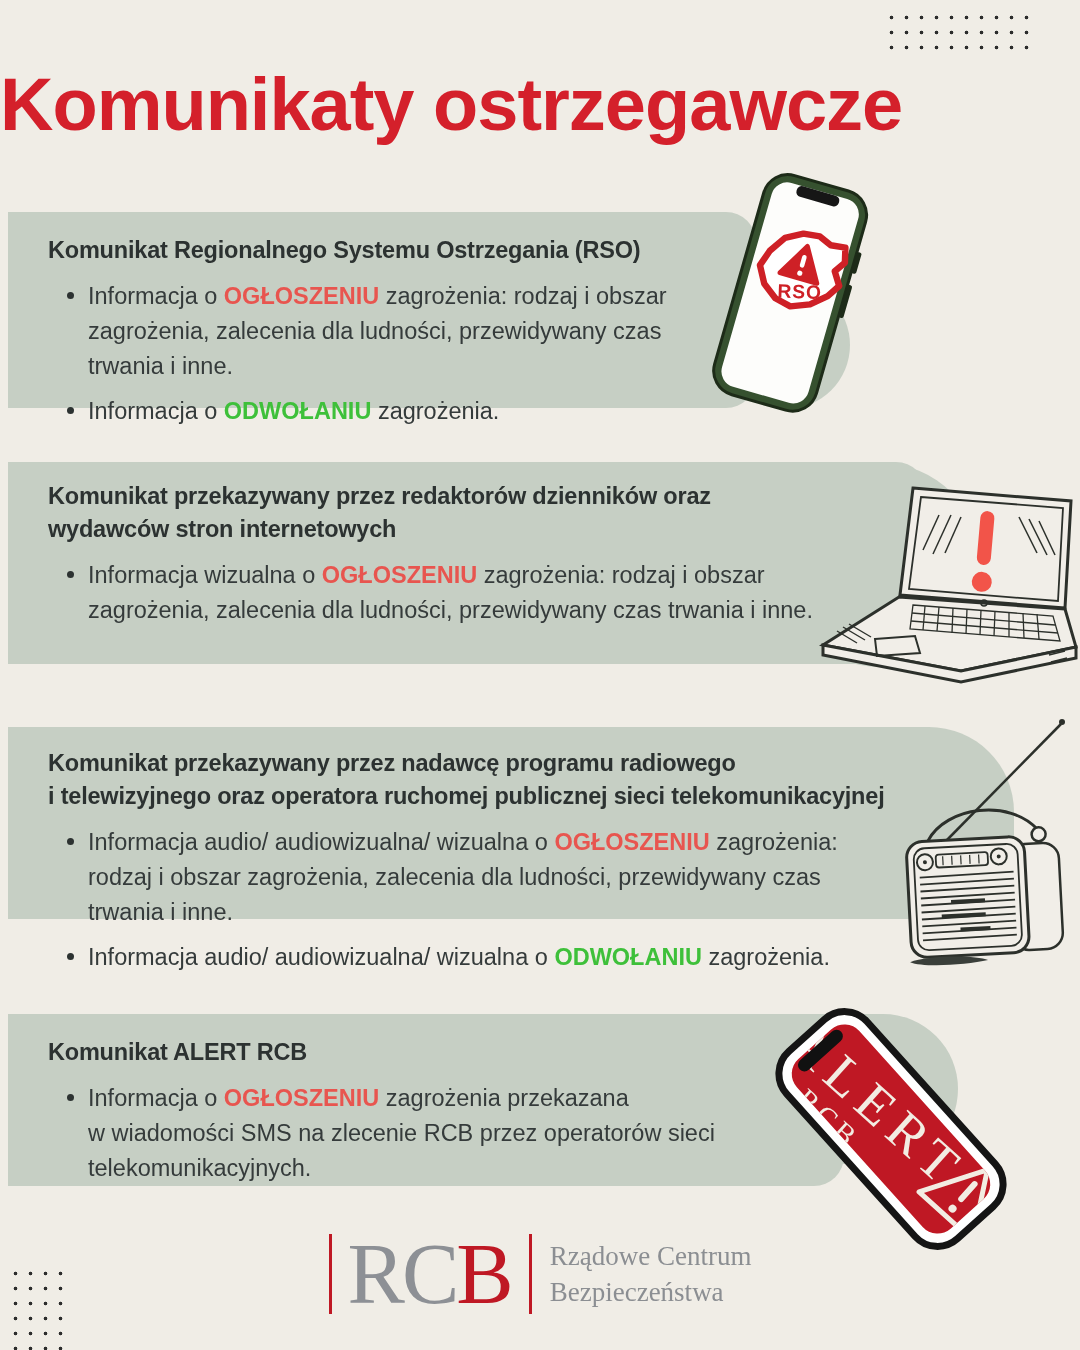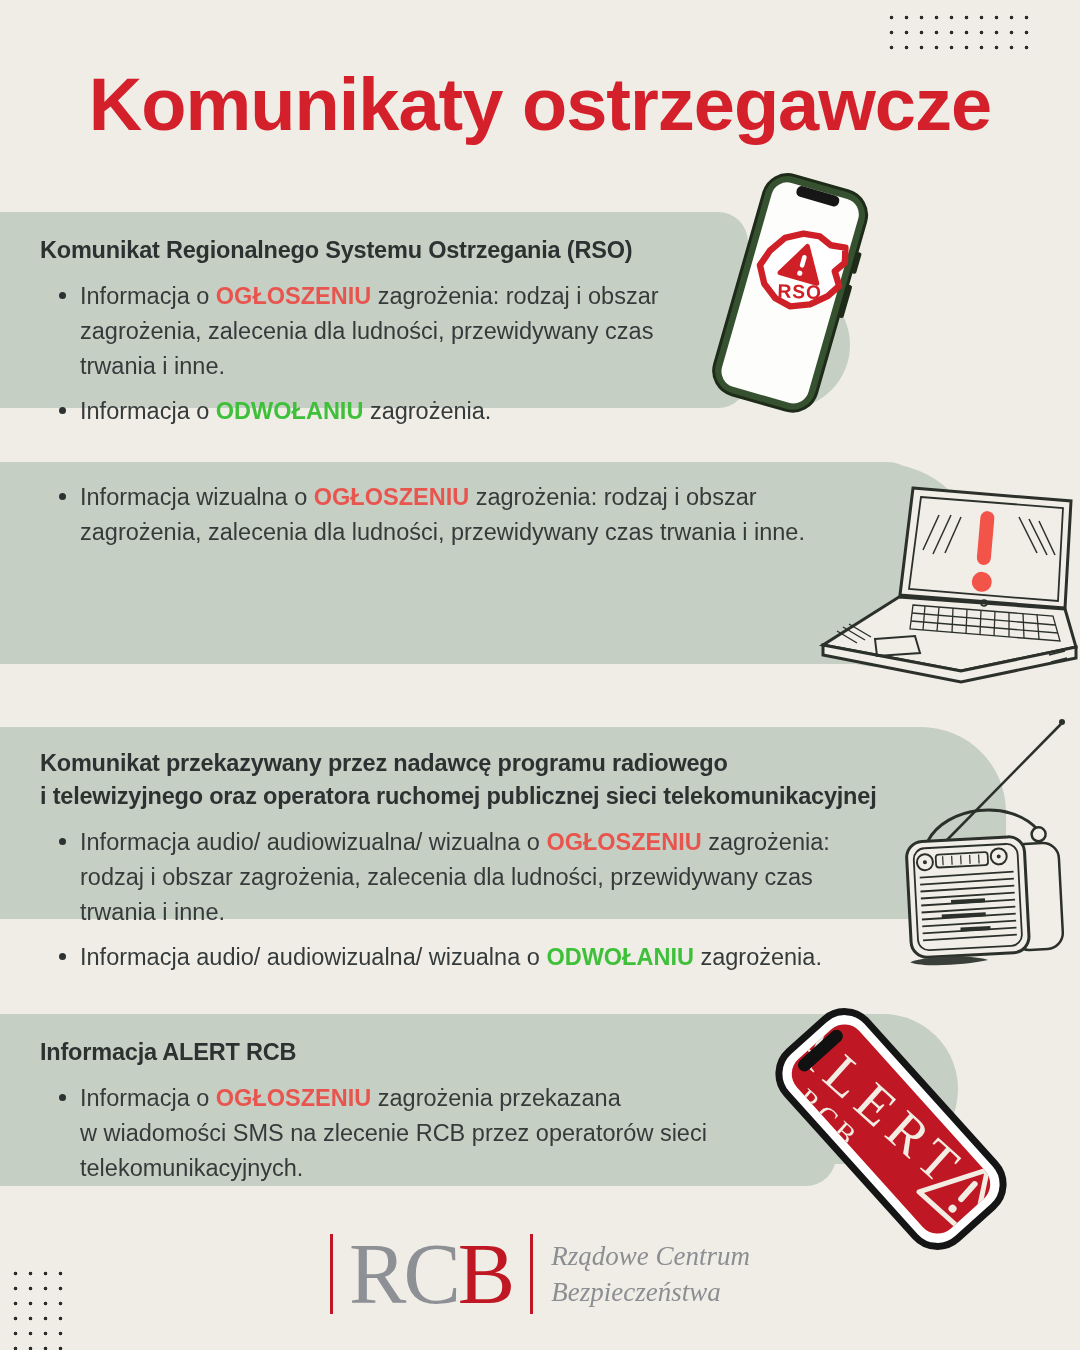--- a/index.html
+++ b/index.html
@@ -13,27 +13,27 @@
     position:absolute; z-index:0;
     background-image:radial-gradient(circle, #2d2d2d 1.7px, transparent 2.1px);
     background-size:15px 15px;
   }
   .dots-tr{ left:884px; top:10px; width:150px; height:45px; }
   .dots-bl{ left:8px;  top:1266px; width:62px; height:90px; }
 
   
   .title{
     position:absolute; top:64px; left:0; width:100%;
-    text-align:center; font-size:74px; font-weight:bold; letter-spacing:-1px;
+    font-size:74px; font-weight:bold; letter-spacing:-1px;
     color:#d4202b; z-index:2; margin:0; line-height:1.1;
   }
 
   
   .panel{
-    position:absolute; left:0; background:#c6cfc4; z-index:1;
+    position:absolute; left:8px; background:#c6cfc4; z-index:1;
     box-sizing:border-box;
   }
   .panel1{ top:212px; width:748px;  height:196px; border-radius:0 30px 30px 0; padding:22px 10px 0 40px; }
   .panel2{ top:462px; width:918px;  height:202px; border-radius:0 30px 30px 0; padding:18px 10px 0 40px; }
   .panel3{ top:727px; width:1006px; height:192px; border-radius:0 85px 36px 0; padding:20px 10px 0 40px; }
   .panel4{ top:1014px; width:836px; height:172px; border-radius:0 30px 30px 0; padding:22px 10px 0 40px; }
 
   .bulge{ position:absolute; background:#c6cfc4; z-index:1; }
   .bulge1{ left:722px; top:281px; width:128px; height:128px; border-radius:50%; }
   .bulge2{ left:778px; top:463px; width:204px; height:204px; border-radius:50%; }
@@ -69,21 +69,21 @@
     display:flex; justify-content:center; align-items:center; z-index:1;
   }
   .logo-bar{ width:3px; height:80px; background:#bf1824; }
   .logo-rcb{
     font-family:"Liberation Serif", serif; font-size:86px; line-height:80px;
     letter-spacing:-3px; margin:0 18px 0 16px; color:#8d9095;
   }
   .logo-rcb .b-red{ color:#bf1824; }
   .org{
     margin-left:18px; font-family:"Liberation Serif", serif;
-    font-size:27px; line-height:36px; color:#8b8e92;font-style:italic;
+    font-size:27px; line-height:36px; color:#8b8e92;
   }
   svg text{ font-family:"Liberation Sans", sans-serif; }
   svg .serif{ font-family:"Liberation Serif", serif; }
 </style>
 </head>
 <body>
 
 <div class="poster">
 
   <div class="dots dots-tr"></div>
@@ -105,20 +105,22 @@
 trwania i inne.</span></span>
       </li>
       <li>
         <span class="bdot"></span>
         <span class="btext"><span>Informacja o </span><span class="kw kw-green">ODWOŁANIU</span><span> zagrożenia.</span></span>
       </li>
     </ul>
   </section>
 
   <section class="panel panel2">
+    <h2>Komunikat przekazywany przez redaktorów dzienników oraz
+wydawców stron internetowych</h2>
     <ul class="bullets">
       <li>
         <span class="bdot"></span>
         <span class="btext"><span>Informacja wizualna o </span><span class="kw kw-red">OGŁOSZENIU</span><span> zagrożenia: rodzaj i obszar
 zagrożenia, zalecenia dla ludności, przewidywany czas trwania i inne.</span></span>
       </li>
     </ul>
   </section>
 
   <section class="panel panel3">
@@ -132,21 +134,21 @@
 trwania i inne.</span></span>
       </li>
       <li>
         <span class="bdot"></span>
         <span class="btext"><span>Informacja audio/ audiowizualna/ wizualna o </span><span class="kw kw-green">ODWOŁANIU</span><span> zagrożenia.</span></span>
       </li>
     </ul>
   </section>
 
   <section class="panel panel4">
-    <h2>Informacja ALERT RCB</h2>
+    <h2>Komunikat ALERT RCB</h2>
     <ul class="bullets">
       <li>
         <span class="bdot"></span>
         <span class="btext"><span>Informacja o </span><span class="kw kw-red">OGŁOSZENIU</span><span> zagrożenia przekazana
 w wiadomości SMS na zlecenie RCB przez operatorów sieci
 telekomunikacyjnych.</span></span>
       </li>
     </ul>
   </section>
 

